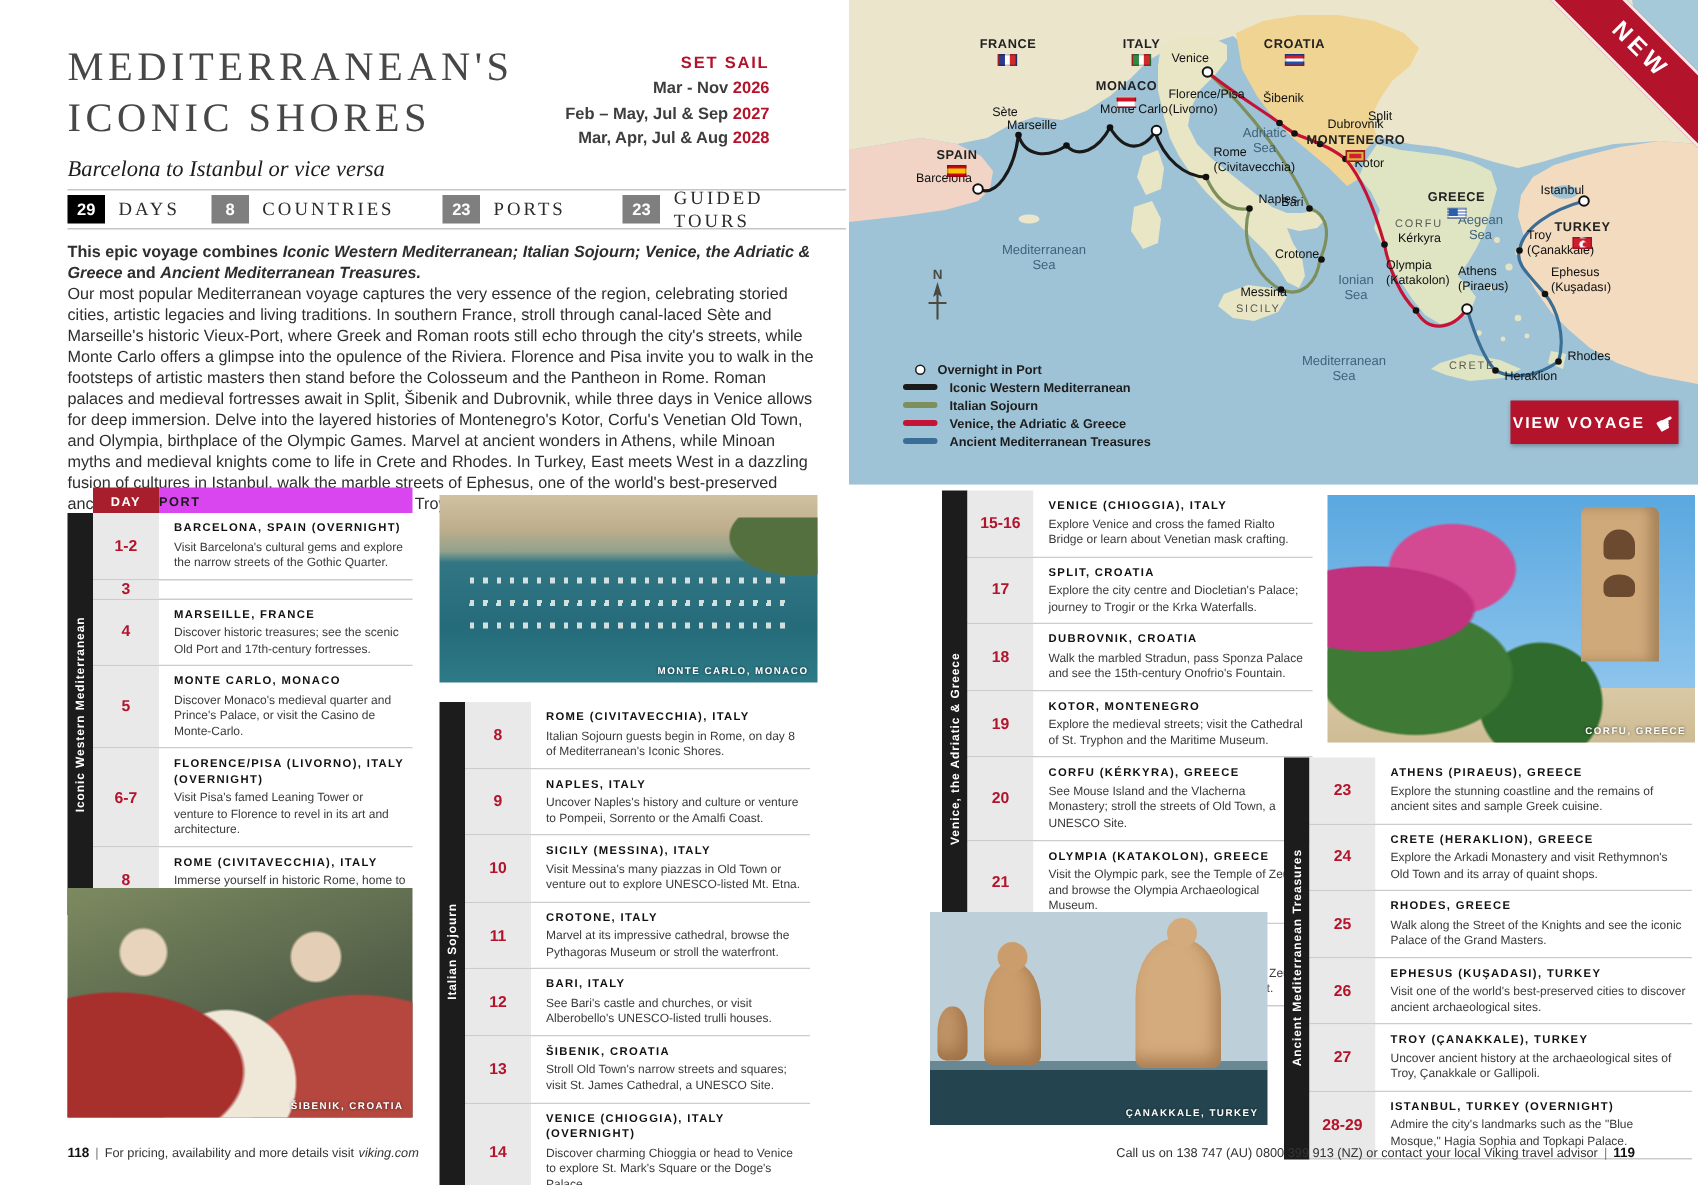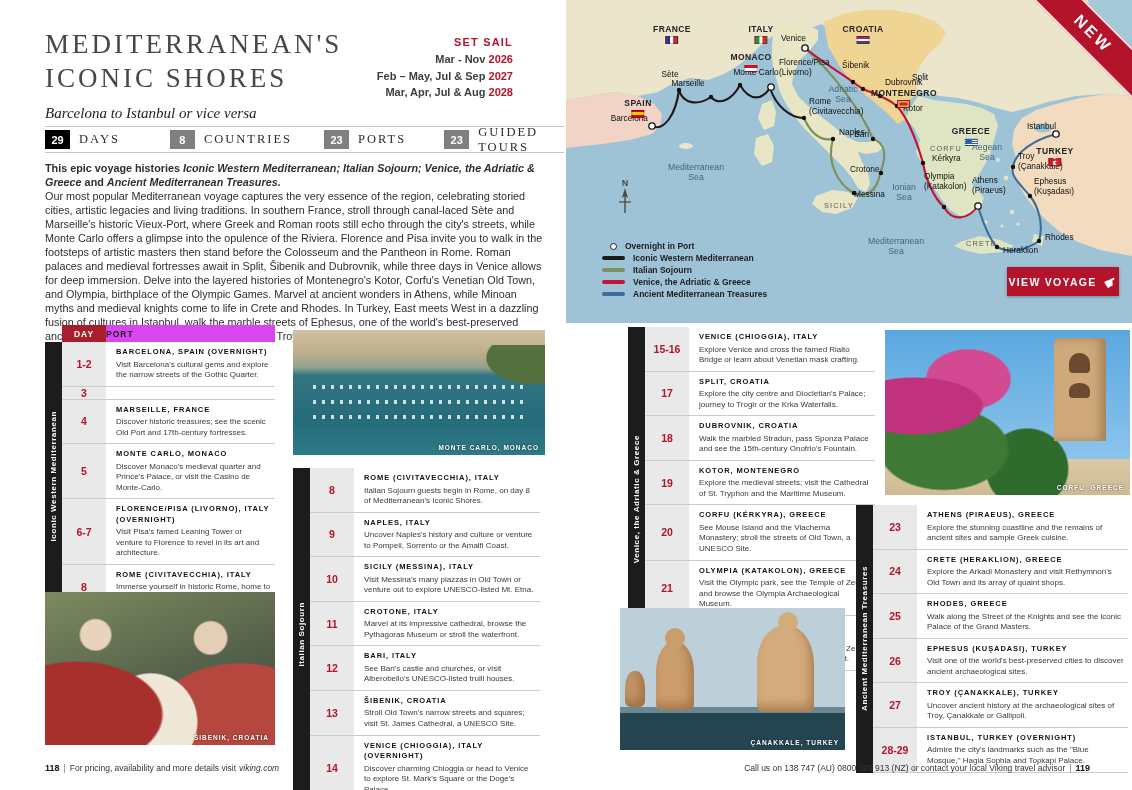--- a/index.html
+++ b/index.html
@@ -14,21 +14,21 @@
   .setsail .ss-label { font-size:11px; font-weight:bold; letter-spacing:1.2px; color:#b3132b; margin-bottom:3px; }
   .ss-line { font-size:11px; font-weight:bold; color:#3d3d3d; line-height:1.5; }
   .ss-line .yr { color:#b3132b; }
 
   
   .stats-bar { position:absolute; left:45px; top:126px; width:519px; border-top:1px solid #c6c6c6; border-bottom:1px solid #c6c6c6; height:27px; display:flex; align-items:center; }
   .stat { display:flex; align-items:center; }
   .stat .num { min-width:25px; height:19px; padding:0 3px; background:#7f7f7f; color:#fff; font-weight:bold; font-size:11px; display:flex; align-items:center; justify-content:center; }
   .stat.hl .num { background:#000; }
   .stat .lbl { margin-left:9px; font-family:"Liberation Serif", serif; font-size:12.5px; letter-spacing:2px; color:#2b2b2b; }
-  .stat.s0 { margin-right:50px; } .stat.s1 { margin-right:32px; } .stat.s2 { margin-right:38px; }
+  .stat.s0 { margin-right:21px; } .stat.s1 { margin-right:32px; } .stat.s2 { margin-right:38px; }
 
   
   .intro { position:absolute; left:45px; top:161px; width:500px; font-size:10.8px; line-height:14px; color:#2e2e2e; }
   .intro-lead { font-weight:bold; }
   .intro-lead i { font-style:italic; }
 
   
   .itin { position:absolute; }
   .itin-head { display:flex; margin-left:17px; height:17px; }
   .day-head { width:44px; background:#a81e2c; color:#fff; font-size:8.5px; font-weight:bold; letter-spacing:1px; display:flex; align-items:center; justify-content:center; }
@@ -155,21 +155,21 @@
       <span class="num">23</span>
       <span class="lbl">PORTS</span>
     </div>
     <div class="stat">
       <span class="num">23</span>
       <span class="lbl">GUIDED TOURS</span>
     </div>
   </div>
 
   <div class="intro">
-    <div class="intro-lead"><span>This epic voyage histories </span><i>Iconic Western Mediterranean; Italian Sojourn; Venice, the Adriatic &amp; Greece</i><span> and </span><i>Ancient Mediterranean Treasures.</i></div>
+    <div class="intro-lead"><span>This epic voyage combines </span><i>Iconic Western Mediterranean; Italian Sojourn; Venice, the Adriatic &amp; Greece</i><span> and </span><i>Ancient Mediterranean Treasures.</i></div>
     <div>Our most popular Mediterranean voyage captures the very essence of the region, celebrating storied cities, artistic legacies and living traditions. In southern France, stroll through canal-laced Sète and Marseille's historic Vieux-Port, where Greek and Roman roots still echo through the city's streets, while Monte Carlo offers a glimpse into the opulence of the Riviera. Florence and Pisa invite you to walk in the footsteps of artistic masters then stand before the Colosseum and the Pantheon in Rome. Roman palaces and medieval fortresses await in Split, Šibenik and Dubrovnik, while three days in Venice allows for deep immersion. Delve into the layered histories of Montenegro's Kotor, Corfu's Venetian Old Town, and Olympia, birthplace of the Olympic Games. Marvel at ancient wonders in Athens, while Minoan myths and medieval knights come to life in Crete and Rhodes. In Turkey, East meets West in a dazzling fusion of cultures in Istanbul, walk the marble streets of Ephesus, one of the world's best-preserved ancient cities and explore the legendary ruins of Troy.</div>
   </div>
 
   <div class="itin itin1">
     <div class="itin-head">
       <div class="day-head">DAY</div>
       <div class="port-head">PORT</div>
     </div>
     <div class="itin-body">
       <div class="strip">
@@ -558,21 +558,21 @@
       <div class="city a-end" style="left: 82px; top: 114px;">Barcelona</div>
       <div class="city a-middle" style="left: 104px; top: 70px;">Sète</div>
       <div class="city a-middle" style="left: 122px; top: 79px;">Marseille</div>
       <div class="city a-middle" style="left: 190px; top: 68px;">Monte Carlo</div>
       <div class="city a-start" style="left: 213px; top: 58px;">Florence/Pisa<br>(Livorno)</div>
       <div class="city a-start" style="left: 215px; top: 34px;">Venice</div>
       <div class="city a-start" style="left: 243px; top: 97px;">Rome<br>(Civitavecchia)</div>
       <div class="city a-start" style="left: 273px; top: 128px;">Naples</div>
       <div class="city a-end" style="left: 303px; top: 130px;">Bari</div>
       <div class="city a-start" style="left: 284px; top: 165px;">Crotone</div>
-      <div class="city a-start" style="left: 261px; top: 190px; margin-left: 27px;">Messina</div>
+      <div class="city a-start" style="left: 261px; top: 190px;">Messina</div>
       <div class="city a-start region" style="left: 258px; top: 202px;">SICILY</div>
       <div class="city a-start" style="left: 276px; top: 61px;">Šibenik</div>
       <div class="city a-start" style="left: 301px; top: 73px; padding-left: 45px;">Split</div>
       <div class="city a-start" style="left: 319px; top: 78px;">Dubrovnik</div>
       <div class="city a-start" style="left: 337px; top: 104px;">Kotor</div>
       <div class="city a-start region" style="left: 364px; top: 145px;">CORFU</div>
       <div class="city a-start" style="left: 366px; top: 154px;">Kérkyra</div>
       <div class="city a-start" style="left: 358px; top: 172px;">Olympia<br>(Katakolon)</div>
       <div class="city a-start" style="left: 406px; top: 176px;">Athens<br>(Piraeus)</div>
       <div class="city a-start" style="left: 461px; top: 122px;">Istanbul</div>

